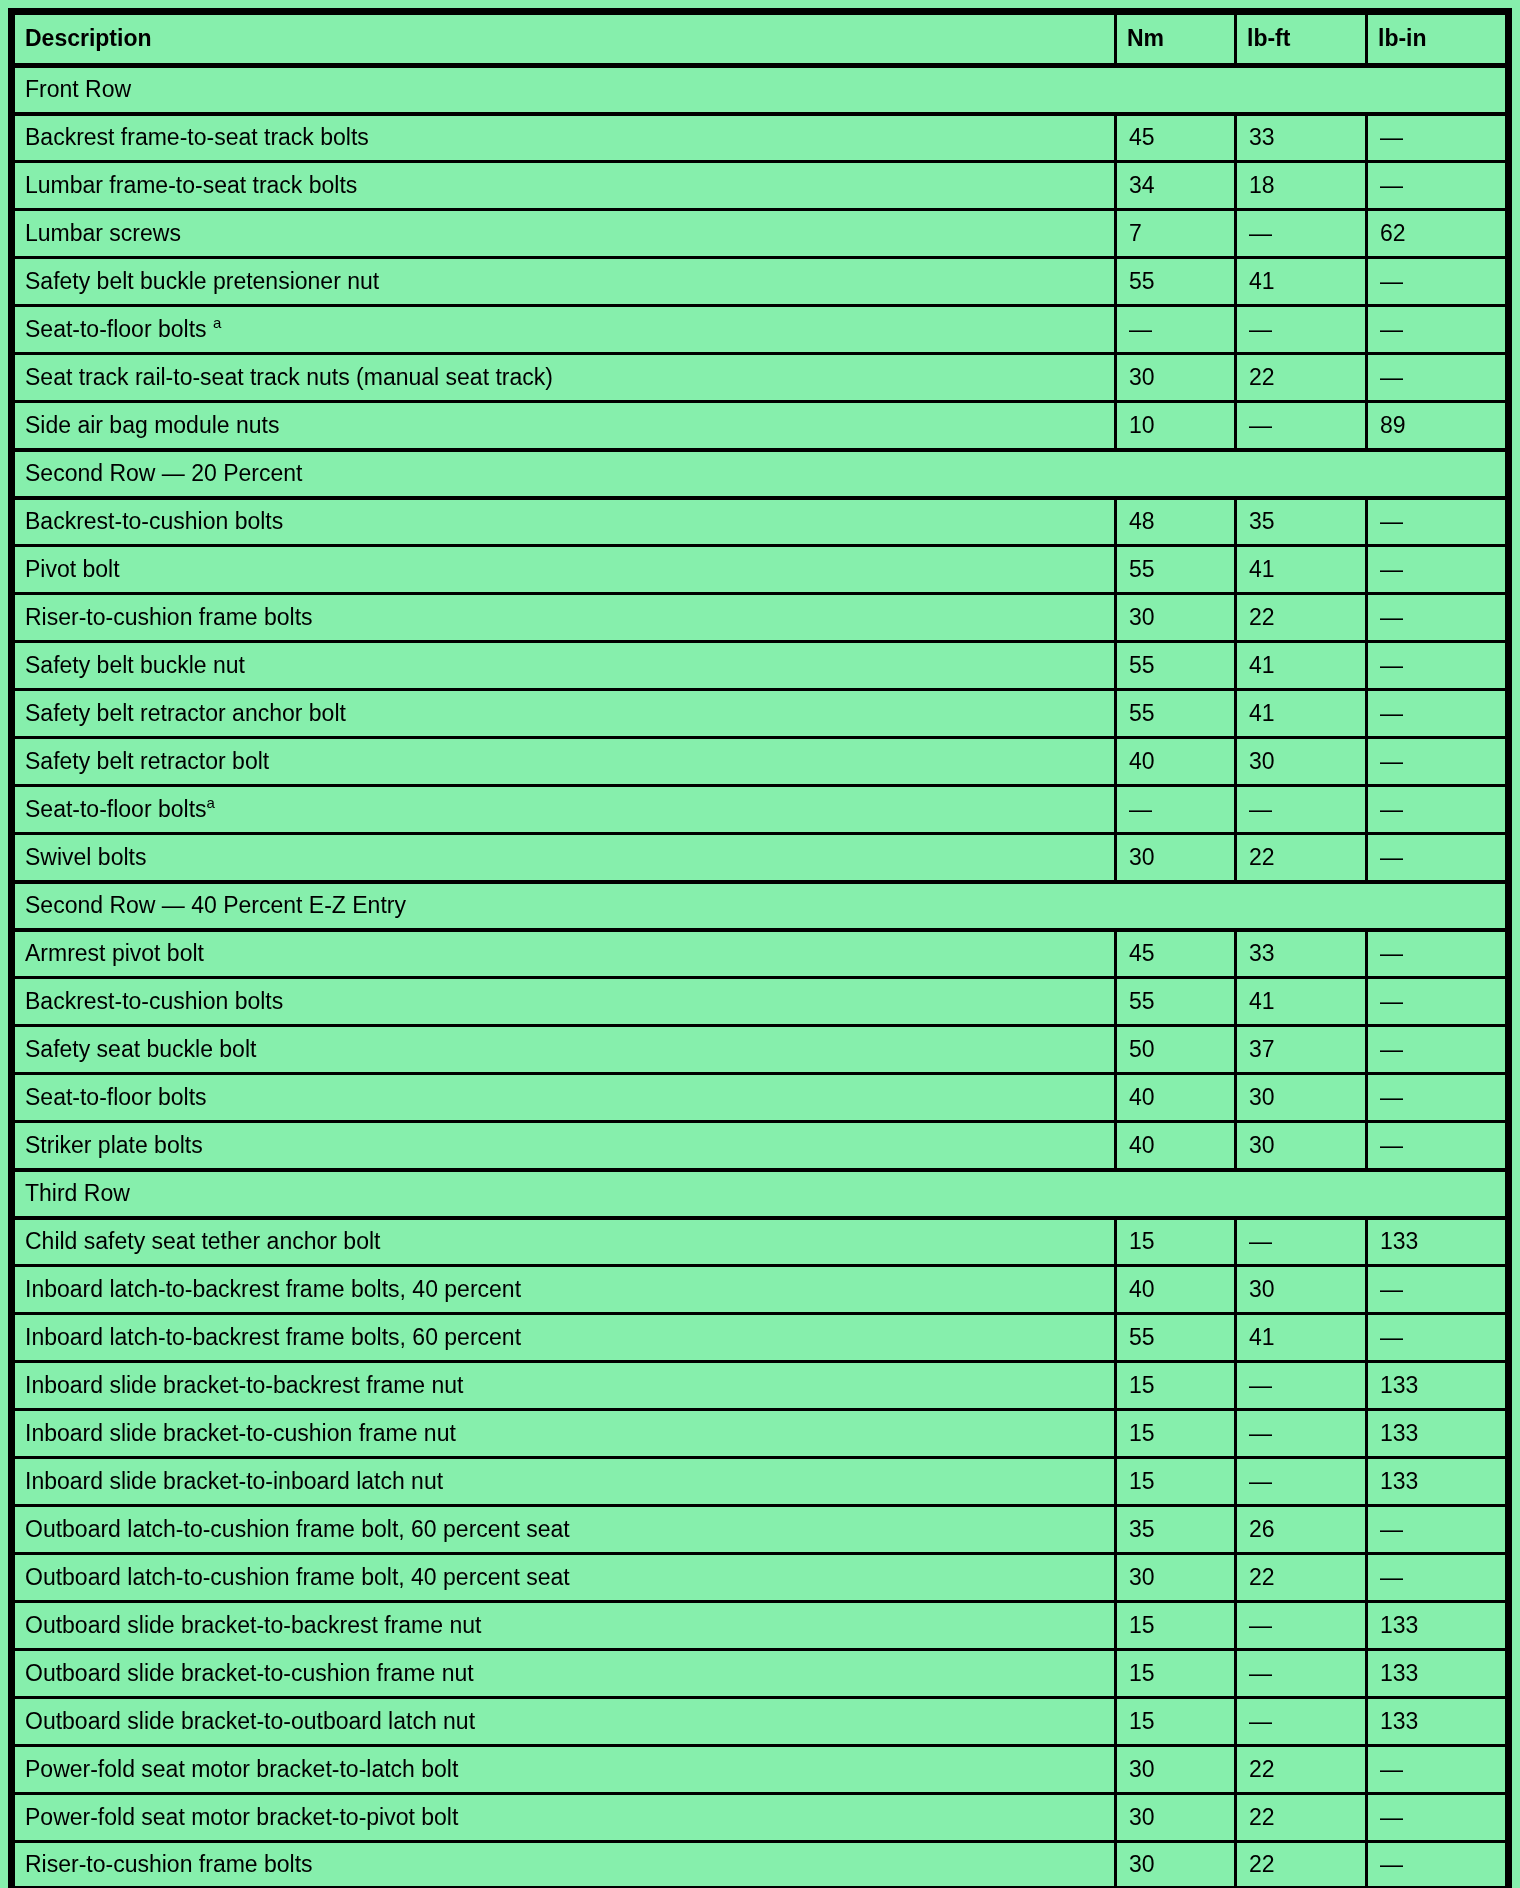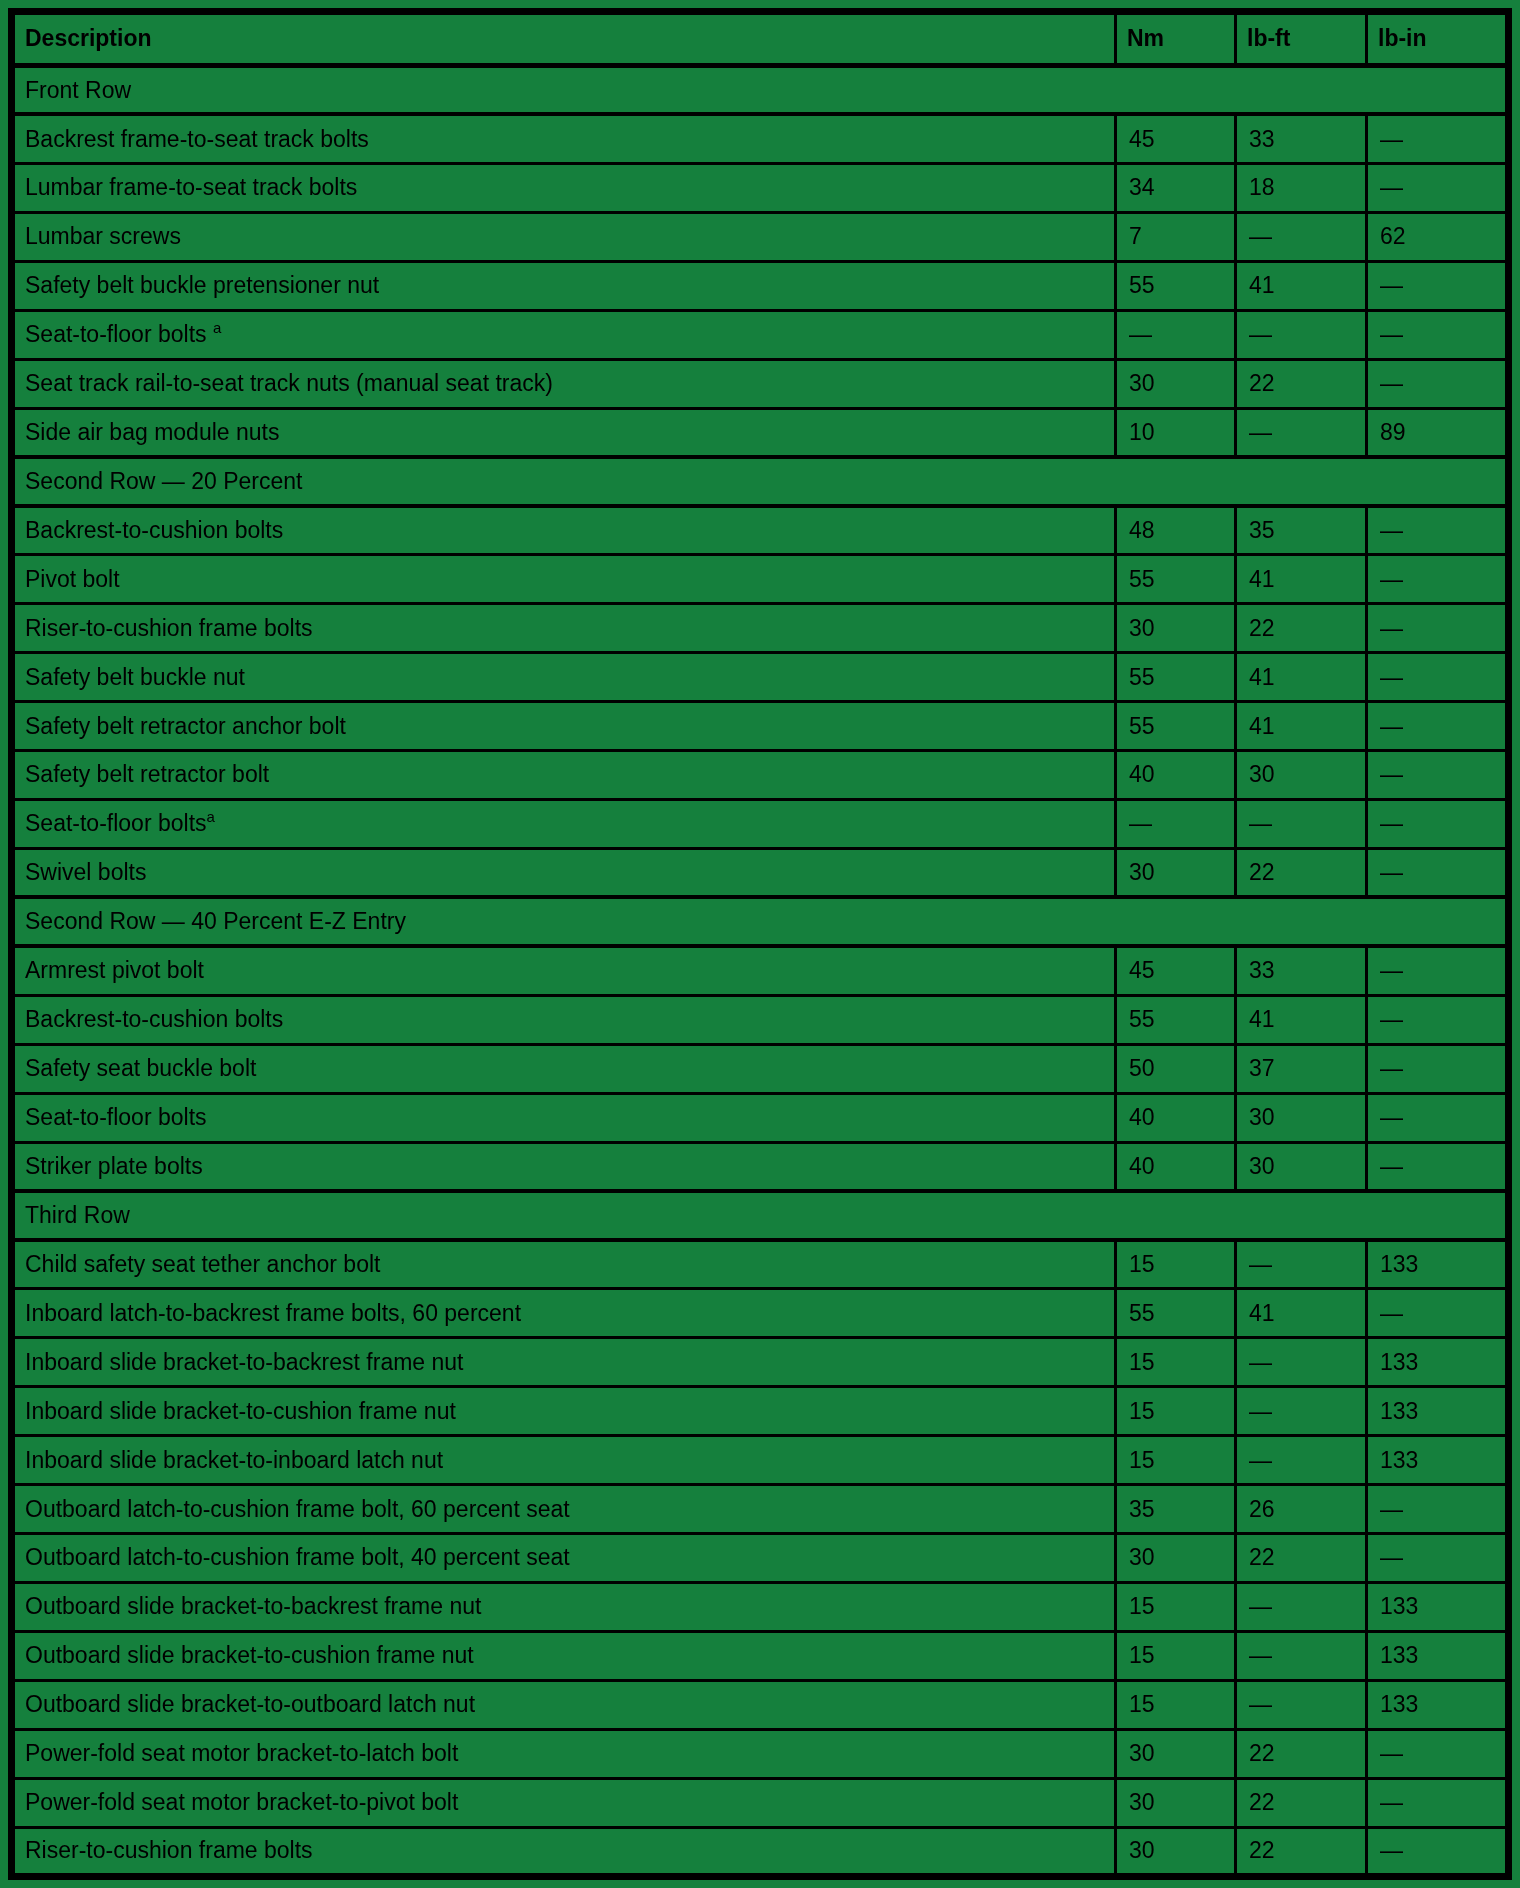--- a/index.html
+++ b/index.html
@@ -7,21 +7,21 @@
     padding: 0;
     background: #ffffff;
     font-family: "Liberation Sans", sans-serif;
     color: #000000;
   }
   .page {
     width: 1520px;
     height: 1888px;
     box-sizing: border-box;
     padding: 8px;
-    background: #15803d;
+    background: #86efac;
   }
   table.spec-table {
     border-collapse: collapse;
     width: 100%;
     height: 100%;
     table-layout: fixed;
     border: 7px solid #000000;
   }
   th, td {
     border: 3px solid #000000;
@@ -208,20 +208,26 @@
         <tr class="section-row">
           <td colspan="4">Third Row</td>
         </tr>
         <tr>
           <td><span>Child safety seat tether anchor bolt</span></td>
           <td class="num-cell">15</td>
           <td class="num-cell">—</td>
           <td class="num-cell">133</td>
         </tr>
         <tr>
+          <td><span>Inboard latch-to-backrest frame bolts, 40 percent</span></td>
+          <td class="num-cell">40</td>
+          <td class="num-cell">30</td>
+          <td class="num-cell">—</td>
+        </tr>
+        <tr>
           <td><span>Inboard latch-to-backrest frame bolts, 60 percent</span></td>
           <td class="num-cell">55</td>
           <td class="num-cell">41</td>
           <td class="num-cell">—</td>
         </tr>
         <tr>
           <td><span>Inboard slide bracket-to-backrest frame nut</span></td>
           <td class="num-cell">15</td>
           <td class="num-cell">—</td>
           <td class="num-cell">133</td>

